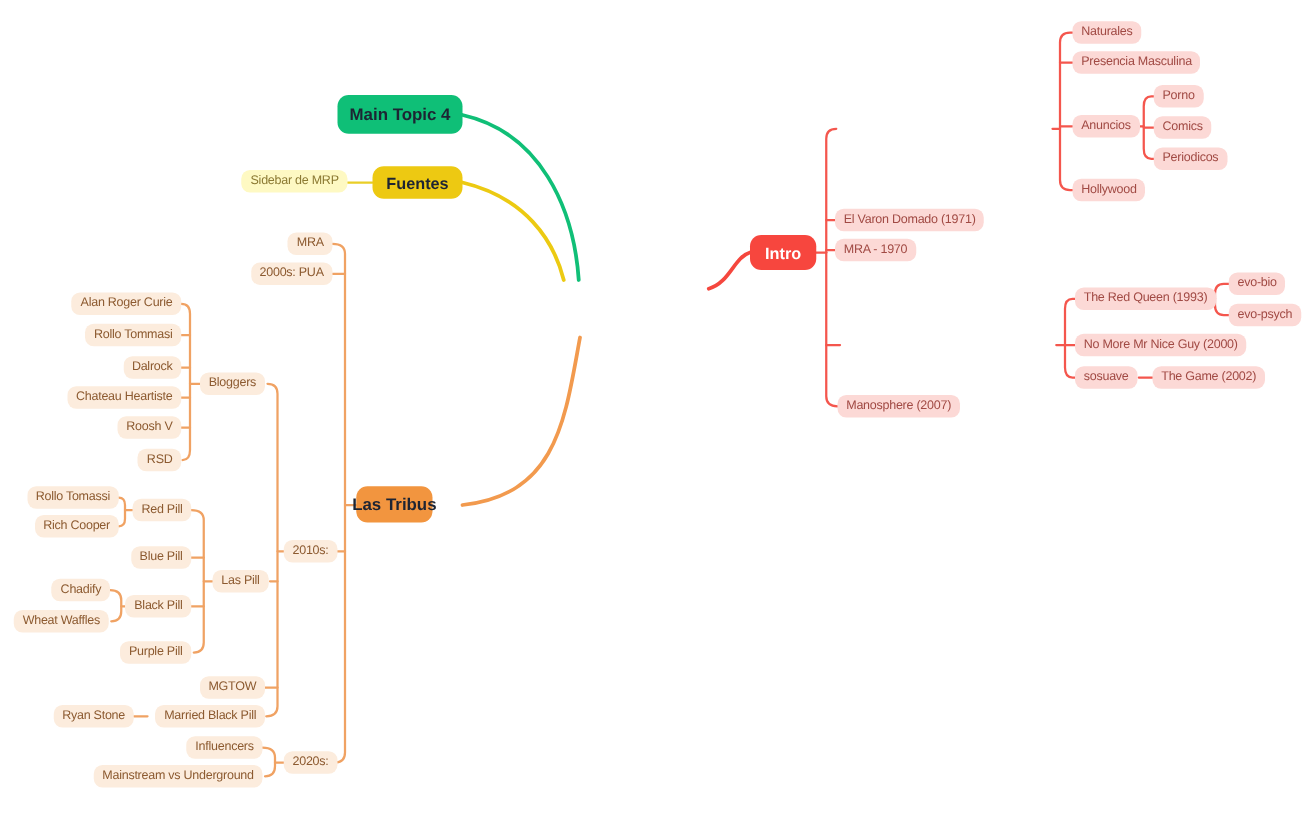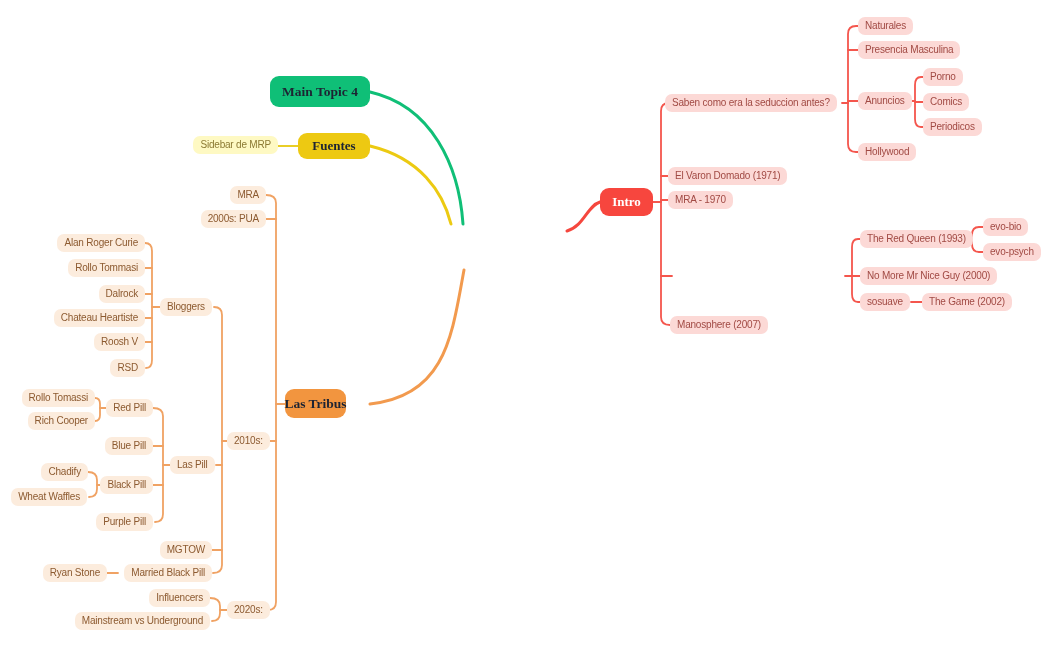--- a/index.html
+++ b/index.html
@@ -19,21 +19,21 @@
   .eo{stroke:#f29a4e;}
   .eos{stroke:#f0a263;}
   .node{
     position:absolute;white-space:nowrap;display:flex;
     align-items:center;justify-content:center;box-sizing:border-box;
   }
   .root{
     width:162px;height:46px;background:#171b3a;color:#ffffff;
     font-size:22px;font-weight:bold;letter-spacing:-0.3px;border-radius:12px;
   }
-  .main{font-weight:bold;border-radius:9px;color:#1d2433;font-family:Liberation Serif, serif;}
+  .main{font-weight:bold;border-radius:9px;color:#1d2433;}
   .main.green{background:#0fbf77;width:100px;height:31px;font-size:13.5px;}
   .main.yellow{background:#edc912;width:72px;height:26px;font-size:13px;}
   .main.red{background:#f7463e;color:#ffffff;width:53px;height:28px;font-size:13px;}
   .main.orange{background:#f2953f;width:61px;height:29px;font-size:13.5px;}
   .leaf{
     font-size:10px;letter-spacing:-0.2px;line-height:12px;
     padding:3px 7px;border-radius:7px;font-weight:500;
   }
   .leaf.pink{background:#fcd9d6;color:#a14a44;}
   .leaf.peach{background:#fcecdd;color:#8c5a30;}
@@ -107,21 +107,20 @@
     </g>
   </svg>
 
   <div class="node main green" style="left:270px;top:76px">Main Topic 4</div>
   <div class="node main yellow" style="left:298px;top:133px">Fuentes</div>
   <div class="node main red" style="left:600px;top:188px">Intro</div>
   <div class="node main orange" style="left:285px;top:389px">Las Tribus</div>
 
   <div class="node leaf cream" style="right:772px;top:136px">Sidebar de MRP</div>
 
-  <div class="node leaf pink" style="left:665px;top:94px">Saben como era la seduccion antes?</div>
   <div class="node leaf pink" style="left:858px;top:17px">Naturales</div>
   <div class="node leaf pink" style="left:858px;top:41px">Presencia Masculina</div>
   <div class="node leaf pink" style="left:858px;top:92px">Anuncios</div>
   <div class="node leaf pink" style="left:923px;top:68px">Porno</div>
   <div class="node leaf pink" style="left:923px;top:93px">Comics</div>
   <div class="node leaf pink" style="left:923px;top:118px">Periodicos</div>
   <div class="node leaf pink" style="left:858px;top:143px">Hollywood</div>
   <div class="node leaf pink" style="left:668px;top:167px">El Varon Domado (1971)</div>
   <div class="node leaf pink" style="left:668px;top:191px">MRA - 1970</div>
   <div class="node leaf pink" style="left:860px;top:230px">The Red Queen (1993)</div>

